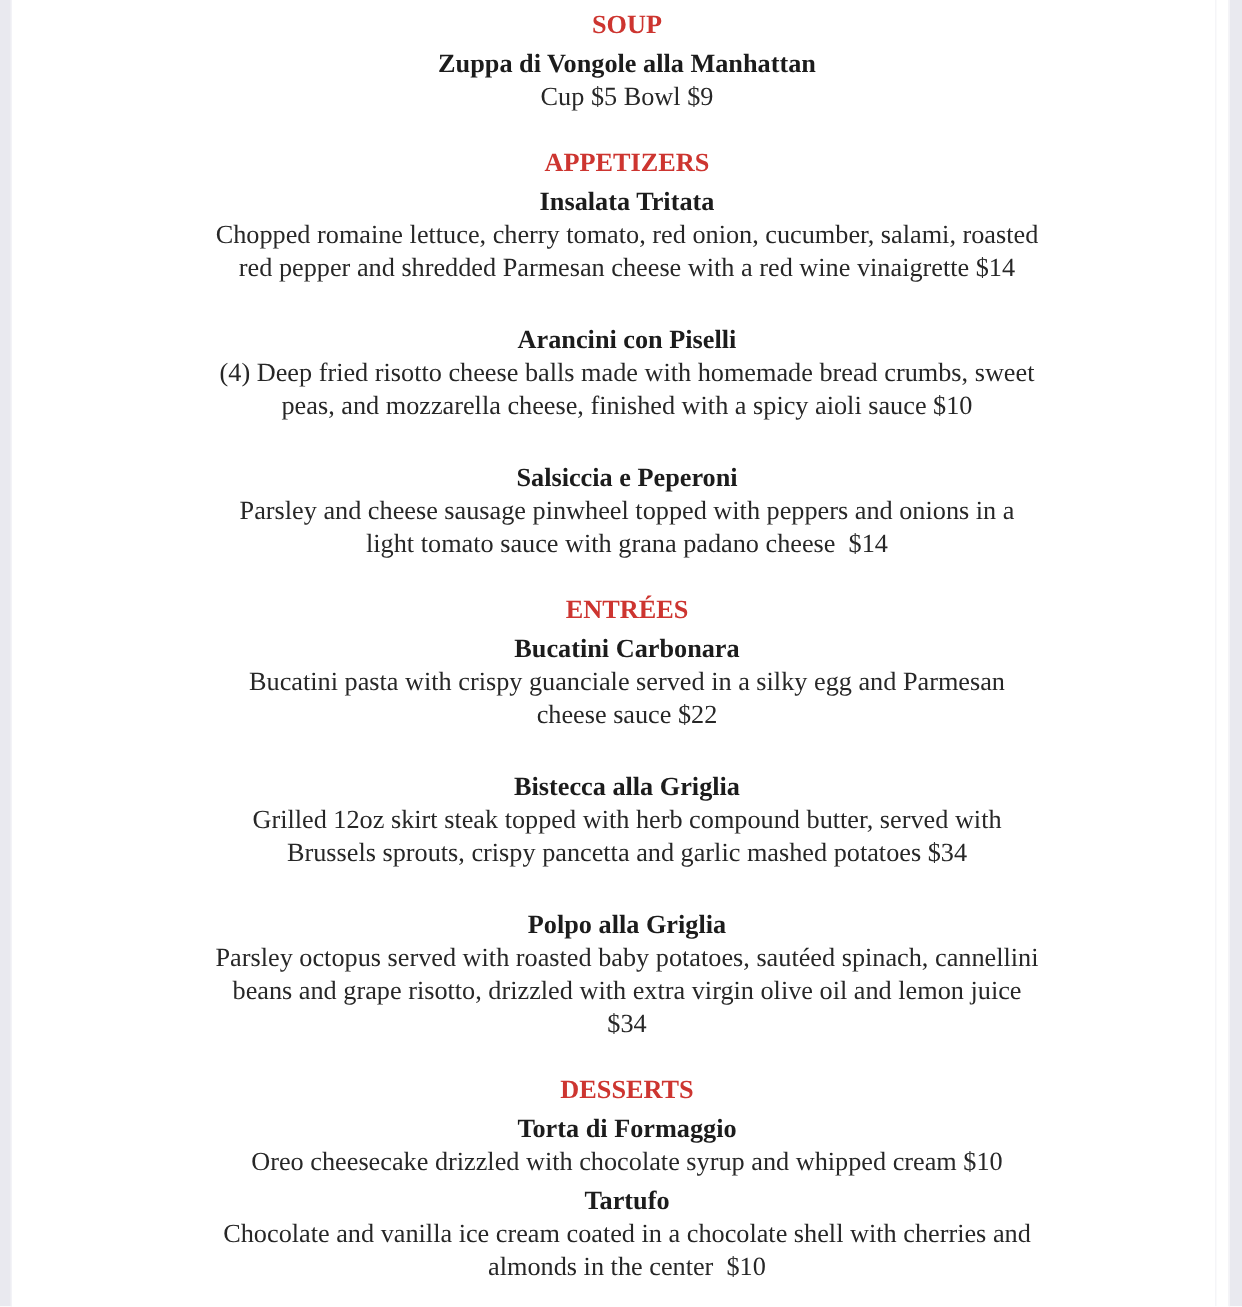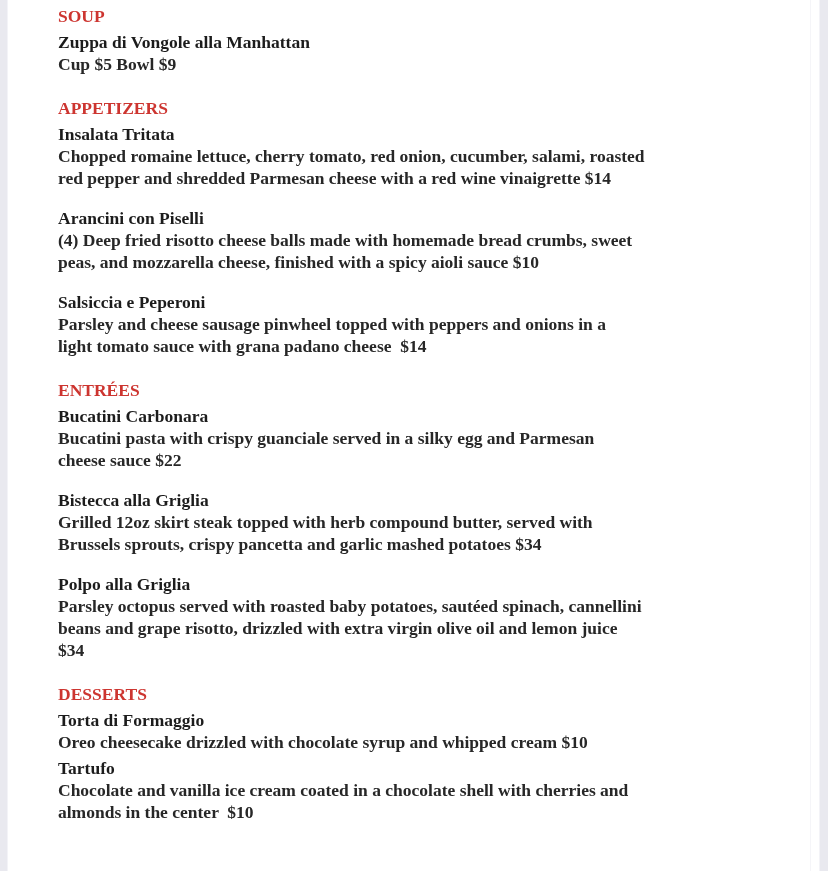--- a/index.html
+++ b/index.html
@@ -30,42 +30,41 @@
     bottom: 0;
     right: 17px;
     width: 1px;
     background: #f5f5f8;
     z-index: 2;
   }
   .menu {
     position: relative;
     z-index: 1;
     padding: 5px 50px 0 58px;
-    text-align: left;
+    text-align: center;
     font-size: 17.5px;
     line-height: 22px;
   }
   .menu-section { margin-top: 22px; }
   .menu-section:first-child { margin-top: 0; }
   .section-title {
     margin: 0;
     font-size: 17.5px;
     line-height: 22px;
     font-weight: bold;
     color: #cd3530;
   }
-  .menu-item { margin-top: 18px; }
+  .menu-item { margin-top: 26px; }
   .menu-item.first, .menu-item.tight { margin-top: 4px; }
   .item-name {
     font-weight: bold;
     color: #1c1c1c;
   }
   .item-line {
     white-space: pre-wrap;
-    font-weight: bold;
   }
 </style>
 </head>
 <body>
 
 <div class="edge-strip left"></div>
 <div class="edge-strip right"></div>
 <div class="edge-faint-line"></div>
 
 <div class="menu">

